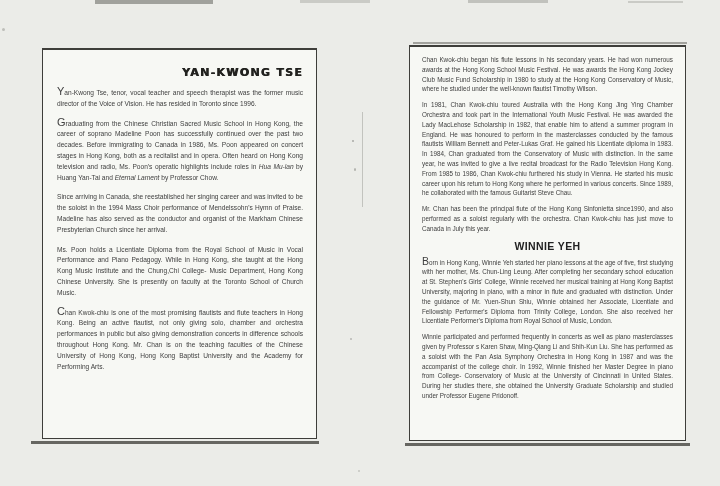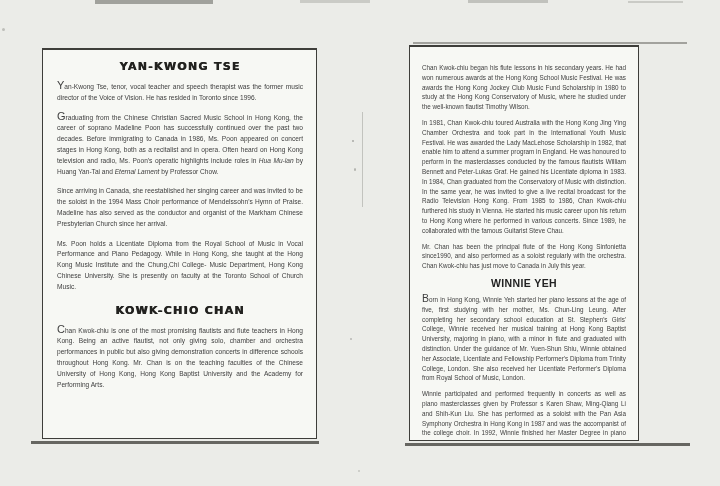--- a/index.html
+++ b/index.html
@@ -17,40 +17,40 @@
     border:1px solid #3e3e3a;border-top-width:2px;
     color:#404040;
     overflow:hidden;
   }
   .page-left{
     left:42px;top:48px;width:275px;height:391px;
     padding:7px 13px 6px 14px;
     font-size:6.6px;line-height:10.8px;
   }
   .page-right{
-    left:409px;top:45px;width:230px;height:396px;
-    padding:16px 12px 6px 12px;
+    left:409px;top:45px;width:277px;height:396px;
+    padding:8px 12px 6px 12px;
     font-size:6.3px;line-height:9.8px;
   }
 
   .para{margin:0 0 9px 0;text-align:justify;}
   .page-right .para{margin:0 0 6px 0;}
   .lead{font-size:11px;line-height:6px;}
   .page-right .lead{font-size:10.5px;}
   .it{font-style:italic;}
 
   
   .hd{
     text-align:center;font-weight:bold;color:#22221f;
     font-size:11px;line-height:13px;letter-spacing:1.3px;
     margin:11px 0 9px 0;
     text-shadow:0.6px 0 0 #22221f;
     font-family:"DejaVu Sans","Liberation Sans",sans-serif;
   }
-  .hd.first{margin-top:3px;}
+  .hd.first{margin-top:9px;text-align:right;}
   
   .hd-plain{
     text-align:center;font-weight:bold;color:#222;
     font-size:10.5px;line-height:12px;letter-spacing:.4px;
     margin:6px 0 6px 0;
   }
 
   
   .shline{position:absolute;background:#45453f;}
   .sh-left{left:31px;top:441px;width:288px;height:3px;opacity:.8;}
@@ -88,21 +88,20 @@
   <div class="sp sp5"></div>
 
   <div class="page page-left">
     <div class="hd first">YAN-KWONG TSE</div>
     <p class="para"><span class="lead">Y</span><span class="runs"><span>an-Kwong Tse, tenor, vocal teacher and speech therapist was the former music director of the Voice of Vision. He has resided in Toronto since 1996.</span></span></p>
 
     <p class="para"><span class="lead">G</span><span class="runs"><span>raduating from the Chinese Christian Sacred Music School in Hong Kong, the career of soprano Madeline Poon has successfully continued over the past two decades. Before immigrating to Canada in 1986, Ms. Poon appeared on concert stages in Hong Kong, both as a recitalist and in opera. Often heard on Hong Kong television and radio, Ms. Poon's operatic highlights include roles in </span><span class="it">Hua Mu-lan</span><span> by Huang Yan-Tai and </span><span class="it">Eternal Lament</span><span> by Professor Chow.</span></span></p>
     <p class="para"><span class="lead"></span><span class="runs"><span>Since arriving in Canada, she reestablished her singing career and was invited to be the soloist in the 1994 Mass Choir performance of Mendelssohn's Hymn of Praise. Madeline has also served as the conductor and organist of the Markham Chinese Presbyterian Church since her arrival.</span></span></p>
     <p class="para"><span class="lead"></span><span class="runs"><span>Ms. Poon holds a Licentiate Diploma from the Royal School of Music in Vocal Performance and Piano Pedagogy. While in Hong Kong, she taught at the Hong Kong Music Institute and the Chung,Chi College- Music Department, Hong Kong Chinese University. She is presently on faculty at the Toronto School of Church Music.</span></span></p>
 
-    <div class="hd">KOWK-CHIO CHAN</div>
     <p class="para"><span class="lead">C</span><span class="runs"><span>han Kwok-chiu is one of the most promising flautists and flute teachers in Hong Kong. Being an active flautist, not only giving solo, chamber and orchestra performances in public but also giving demonstration concerts in difference schools throughout Hong Kong. Mr. Chan is on the teaching faculties of the Chinese University of Hong Kong, Hong Kong Baptist University and the Academy for Performing Arts.</span></span></p>
   </div>
 
   <div class="page page-right">
     <p class="para"><span class="lead"></span><span class="runs"><span>Chan Kwok-chiu began his flute lessons in his secondary years. He had won numerous awards at the Hong Kong School Music Festival. He was awards the Hong Kong Jockey Club Music Fund Scholarship in 1980 to study at the Hong Kong Conservatory of Music, where he studied under the well-known flautist Timothy Wilson.</span></span></p>
     <p class="para"><span class="lead"></span><span class="runs"><span>In 1981, Chan Kwok-chiu toured Australia with the Hong Kong Jing Ying Chamber Orchestra and took part in the International Youth Music Festival. He was awarded the Lady MacLehose Scholarship in 1982, that enable him to attend a summer program in England. He was honoured to perform in the masterclasses conducted by the famous flautists William Bennett and Peter-Lukas Graf. He gained his Licentiate diploma in 1983. In 1984, Chan graduated from the Conservatory of Music with distinction. In the same year, he was invited to give a live recital broadcast for the Radio Television Hong Kong. From 1985 to 1986, Chan Kwok-chiu furthered his study in Vienna. He started his music career upon his return to Hong Kong where he performed in various concerts. Since 1989, he collaborated with the famous Guitarist Steve Chau.</span></span></p>
     <p class="para"><span class="lead"></span><span class="runs"><span>Mr. Chan has been the principal flute of the Hong Kong Sinfonietta since1990, and also performed as a soloist regularly with the orchestra. Chan Kwok-chiu has just move to Canada in July this year.</span></span></p>
 
     <div class="hd-plain">WINNIE YEH</div>
     <p class="para"><span class="lead">B</span><span class="runs"><span>orn in Hong Kong, Winnie Yeh started her piano lessons at the age of five, first studying with her mother, Ms. Chun-Ling Leung. After completing her secondary school education at St. Stephen's Girls' College, Winnie received her musical training at Hong Kong Baptist University, majoring in piano, with a minor in flute and graduated with distinction. Under the guidance of Mr. Yuen-Shun Shiu, Winnie obtained her Associate, Licentiate and Fellowship Performer's Diploma from Trinity College, London. She also received her Licentiate Performer's Diploma from Royal School of Music, London.</span></span></p>

